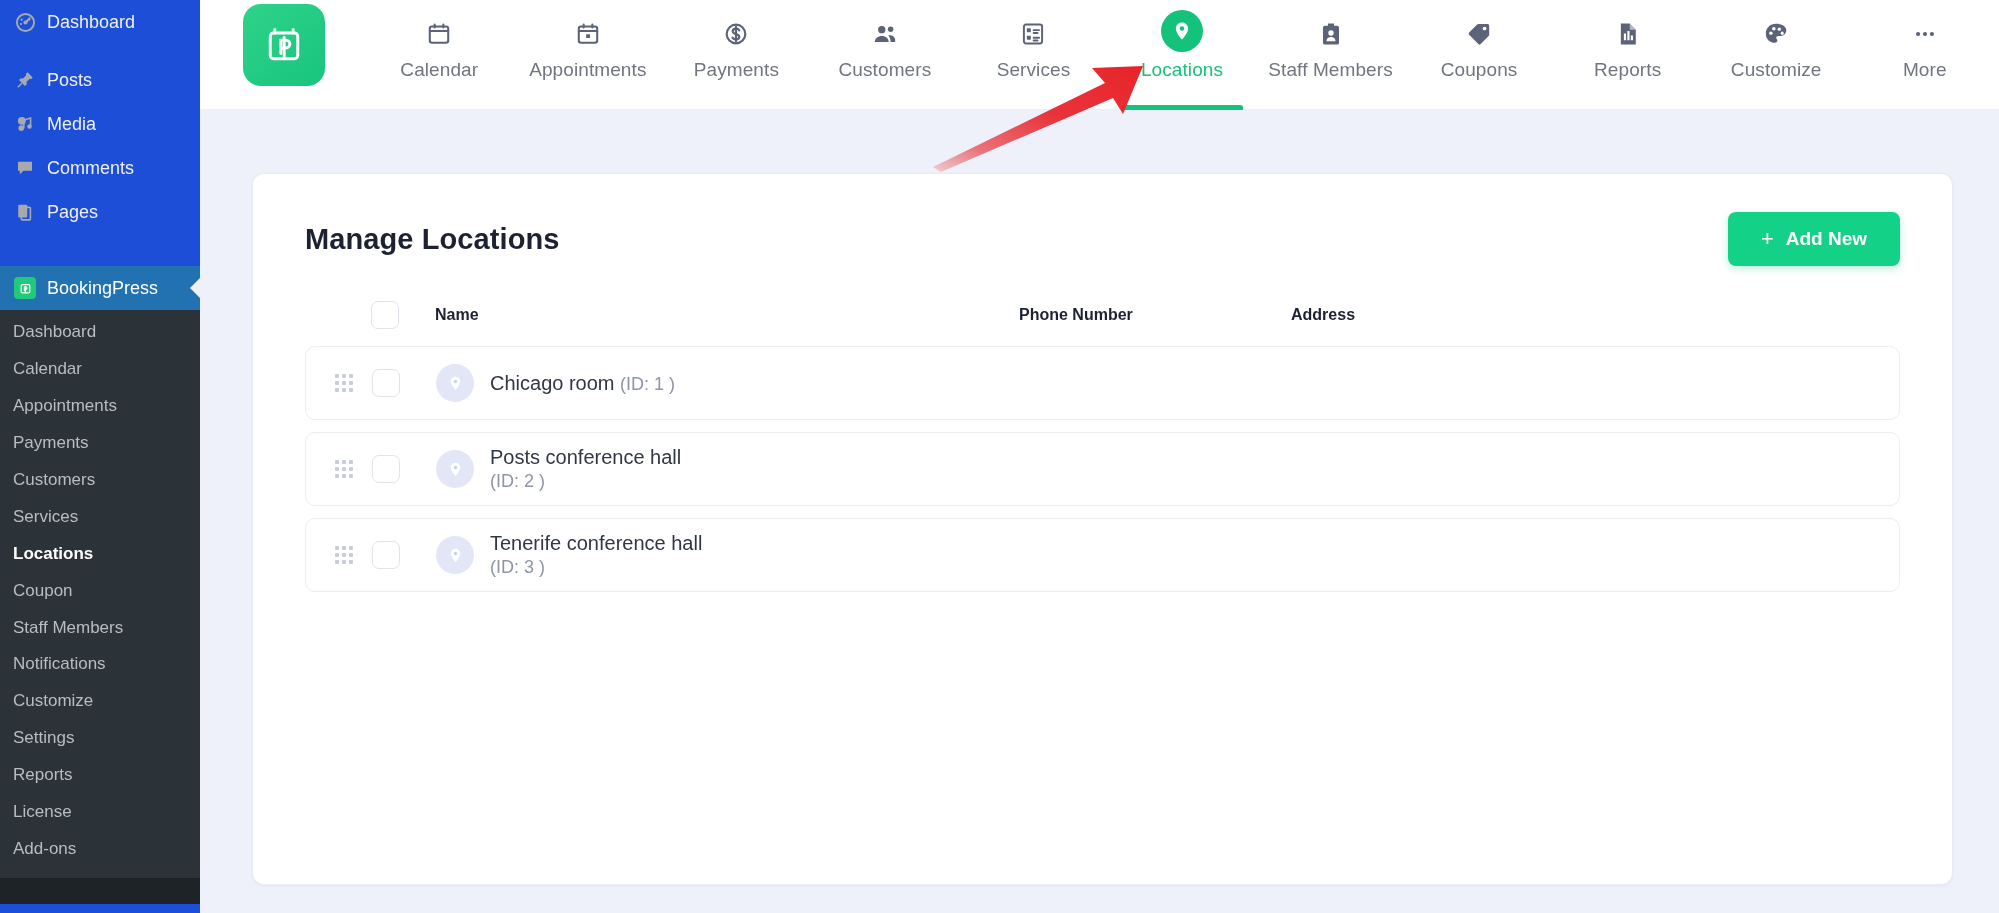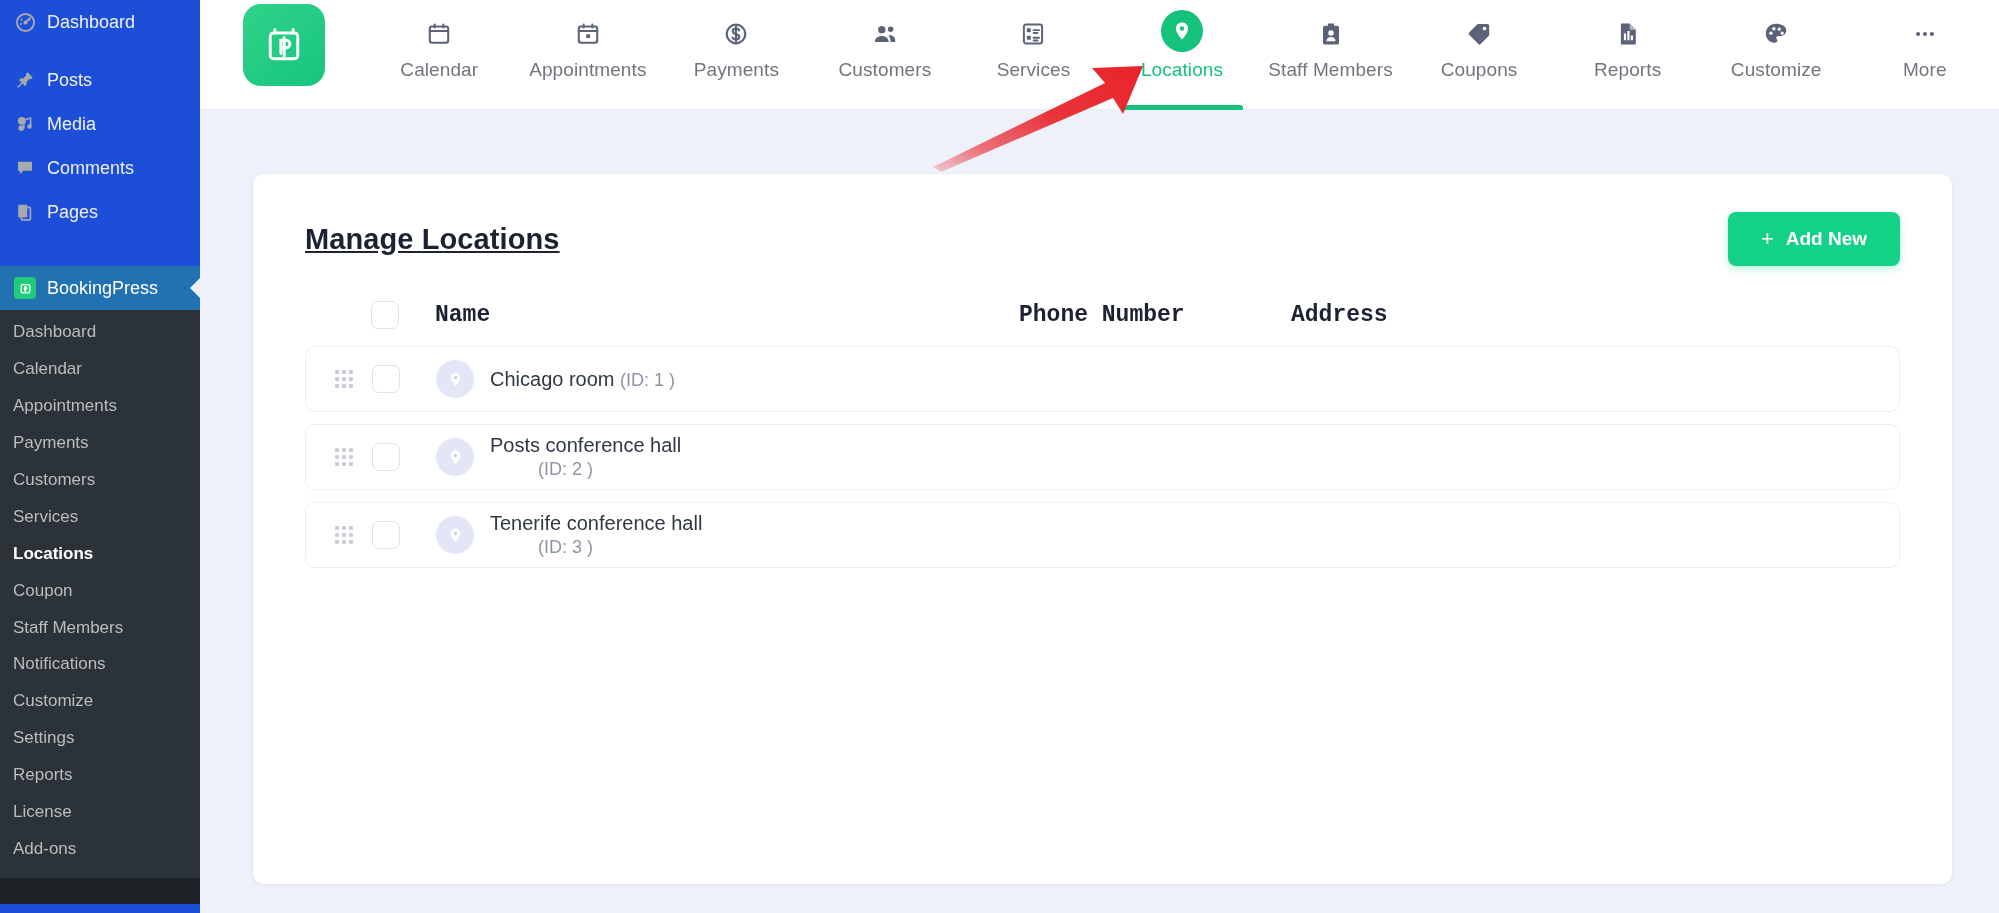--- a/index.html
+++ b/index.html
@@ -130,21 +130,20 @@
     padding: 36px 52px 0 52px;
     position: relative;
   }
   #card-head {
     display: flex; align-items: center; justify-content: space-between;
     height: 58px;
   }
   #page-title {
     font-size: 29px; font-weight: bold; color: #1d2233;
     letter-spacing: .1px;
-    text-decoration: underline;
   }
   #add-new-btn {
     display: flex; align-items: center; justify-content: center;
     gap: 12px;
     width: 172px; height: 54px;
     background: #14d188;
     border-radius: 8px;
     color: #fff; font-size: 19px; font-weight: bold;
     border: none; cursor: pointer;
     box-shadow: 0 3px 8px rgba(20,209,136,.28);
@@ -161,25 +160,25 @@
     width: 28px; height: 28px;
     border: 1px solid #dfe3ec;
     border-radius: 7px; background: #fff;
     flex: 0 0 28px;
     cursor: pointer;
   }
   .col-name  { width: 620px; padding-left: 36px; }
   .col-phone { width: 272px; }
   .col-addr  { flex: 1 1 auto; }
   .th {
-    font-size: 23px; font-weight: bold; color: #1d2233; font-family: Liberation Mono, monospace;
+    font-size: 16px; font-weight: bold; color: #1d2233;
   }
   .row {
     display: flex; align-items: center;
-    height: 66px;
+    height: 74px;
     border: 1px solid #ebeef5;
     border-radius: 10px;
     margin-bottom: 12px;
     padding-left: 10px;
     background: #fff;
   }
   .drag {
     width: 56px; flex: 0 0 56px;
     display: flex; align-items: center; justify-content: center;
     cursor: grab;
@@ -198,21 +197,21 @@
   .pin-badge {
     width: 38px; height: 38px; border-radius: 50%;
     background: #e3e6f7;
     display: flex; align-items: center; justify-content: center;
     flex: 0 0 38px; margin-right: 16px;
   }
   .name-txt {
     font-size: 20px; color: #323746; line-height: 1.25;
   }
   .name-txt .id { color: #8f95a5; font-size: 18px; }
-  .name-txt .id-blk { display: block; color: #8f95a5; font-size: 18px; margin-left: 48px; }
+  .name-txt .id-blk { display: block; color: #8f95a5; font-size: 18px; }
 
   
   #arrow-annotation {
     position: absolute; left: 0; top: 0;
     width: 1999px; height: 913px;
     pointer-events: none;
   }
 </style>
 </head>
 <body>

